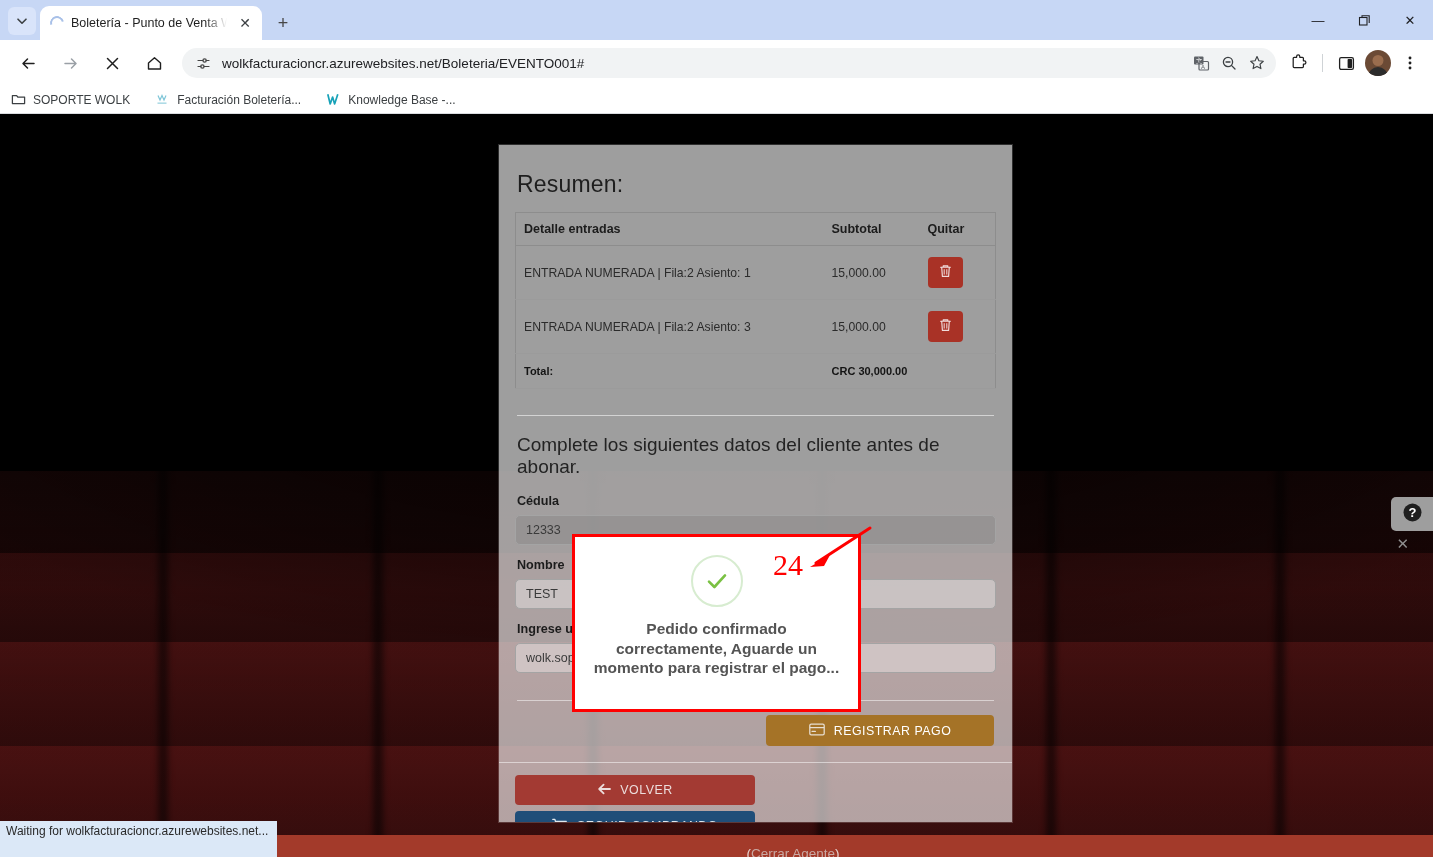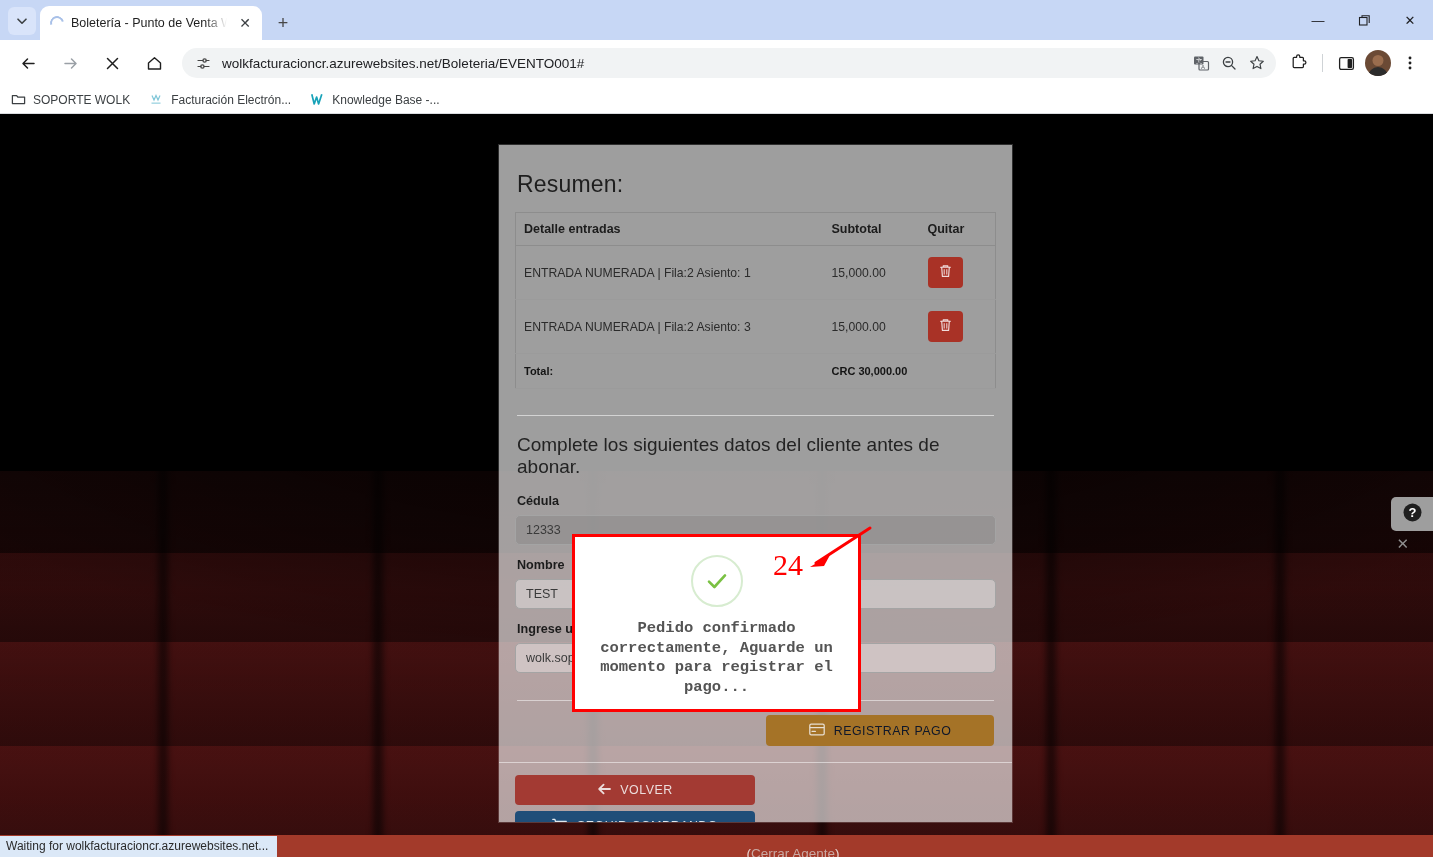--- a/index.html
+++ b/index.html
@@ -95,21 +95,21 @@
     background: #9a6d4e; transform: translateX(-50%);
   }
   .avatar::before {
     content: ""; position: absolute; left: 50%; bottom: -2px;
     width: 20px; height: 11px; border-radius: 10px 10px 0 0;
     background: #2c2c2c; transform: translateX(-50%);
   }
 
   .bookmarks {
     height: 28px; background: #fff; display: flex; align-items: center;
-    padding: 0 10px; gap: 18px; border-bottom: 1px solid #dadce0;
+    padding: 0 10px; gap: 24px; border-bottom: 1px solid #dadce0;
   }
   .bm { display: flex; align-items: center; gap: 7px; font-size: 12px; color: #3c4043; cursor: pointer; }
   .bm-ico { width: 16px; height: 16px; display: flex; align-items: center; justify-content: center; }
 
   
   .viewport {
     position: absolute; left: 0; top: 130px;
     width: 1433px; height: 742px; overflow: hidden;
     background: #050404;
   }
@@ -191,21 +191,21 @@
 
   .rule2 { height: 1px; background: rgba(255,255,255,.5); margin: 16px 2px 14px; }
 
   .pay-row { display: flex; justify-content: flex-end; padding-right: 2px; }
   .btn {
     border: none; border-radius: 4px; cursor: pointer;
     display: inline-flex; align-items: center; justify-content: center;
     gap: 9px; font-size: 12.4px; letter-spacing: .5px;
     font-family: "Liberation Sans", sans-serif;
   }
-  .btn-pay { background: #a57327; color: #0f172a; width: 228px; height: 31px; }
+  .btn-pay { background: #a57327; color: #ffffff; width: 228px; height: 31px; }
   .card-foot {
     border-top: 1px solid rgba(255,255,255,.5);
     margin: 16px 0 0; padding: 12px 16px 16px;
   }
   .btn-back { background: #a33a33; color: #ecdddc; width: 240px; height: 30px; margin-bottom: 6px; text-align: center; }
   .btn-shop { background: #1f4e79; color: #dfe7ee; width: 240px; height: 30px; }
 
   
   .modal {
     position: absolute; left: 572px; top: 404px;
@@ -214,21 +214,21 @@
     z-index: 40; display: flex; flex-direction: column;
     align-items: center; padding-top: 18px;
   }
   .check-circle {
     width: 52px; height: 52px; border-radius: 50%;
     border: 2px solid #d7ecd0; display: flex;
     align-items: center; justify-content: center; margin-bottom: 12px;
   }
   .modal-msg {
     font-size: 15.5px; font-weight: 700; color: #545454;
-    text-align: center; line-height: 1.27; padding: 0 14px; font-family: Liberation Mono, monospace;
+    text-align: center; line-height: 1.27; padding: 0 14px;
   }
   .ann-num {
     position: absolute; left: 773px; top: 418px;
     font-size: 30px; color: #ff0000; z-index: 45;
     font-family: "Liberation Serif", serif;
   }
   .ann-arrow { position: absolute; left: 806px; top: 396px; z-index: 45; }
 
   
   .help-btn {
@@ -249,21 +249,21 @@
     display: flex; align-items: center; justify-content: center;
     font-size: 13.5px;
   }
   .site-footer b { font-weight: 400; margin-right: 5px; margin-top: 28px; }
   .site-footer a { color: #caa9a3; text-decoration: none; cursor: pointer; }
 
   
   .statusbar {
     position: absolute; left: 0; bottom: 0; z-index: 60;
     background: #dbe8f7; color: #2a2a2a;
-    font-size: 12px; padding: 3px 9px 4px 6px;
+    font-size: 12px; padding: 3px 9px 19px 6px;
     max-width: 472px; white-space: nowrap; overflow: hidden;
   }
 </style>
 </head>
 <body>
 
 <div class="browser">
 
   <div class="tabstrip">
     <div class="tab-chevron">
@@ -374,21 +374,21 @@
       </span>
       <span>SOPORTE WOLK</span>
     </div>
     <div class="bm">
       <span class="bm-ico">
         <svg width="14" height="14" viewBox="0 0 14 14">
             <path d="M3 2.5 L5 7 L7 2.5 L9 7 L11 2.5" stroke="#7fc6d8" stroke-width="1.2" fill="none"></path>
             <rect x="2.5" y="9.5" width="9" height="1.3" fill="#9cd3e0"></rect>
           </svg>
       </span>
-      <span>Facturación Electrón...</span>
+      <span>Facturación Boletería...</span>
     </div>
     <div class="bm">
       <span class="bm-ico">
         <svg width="15" height="15" viewBox="0 0 15 15">
             <path d="M1.8 2.2 L4.2 12 L6.6 5 L8.6 12 L11.8 2.2" stroke="#17a2b8" stroke-width="1.7" fill="none" stroke-linejoin="round"></path>
           </svg>
       </span>
       <span>Knowledge Base -...</span>
     </div>
   </div>

